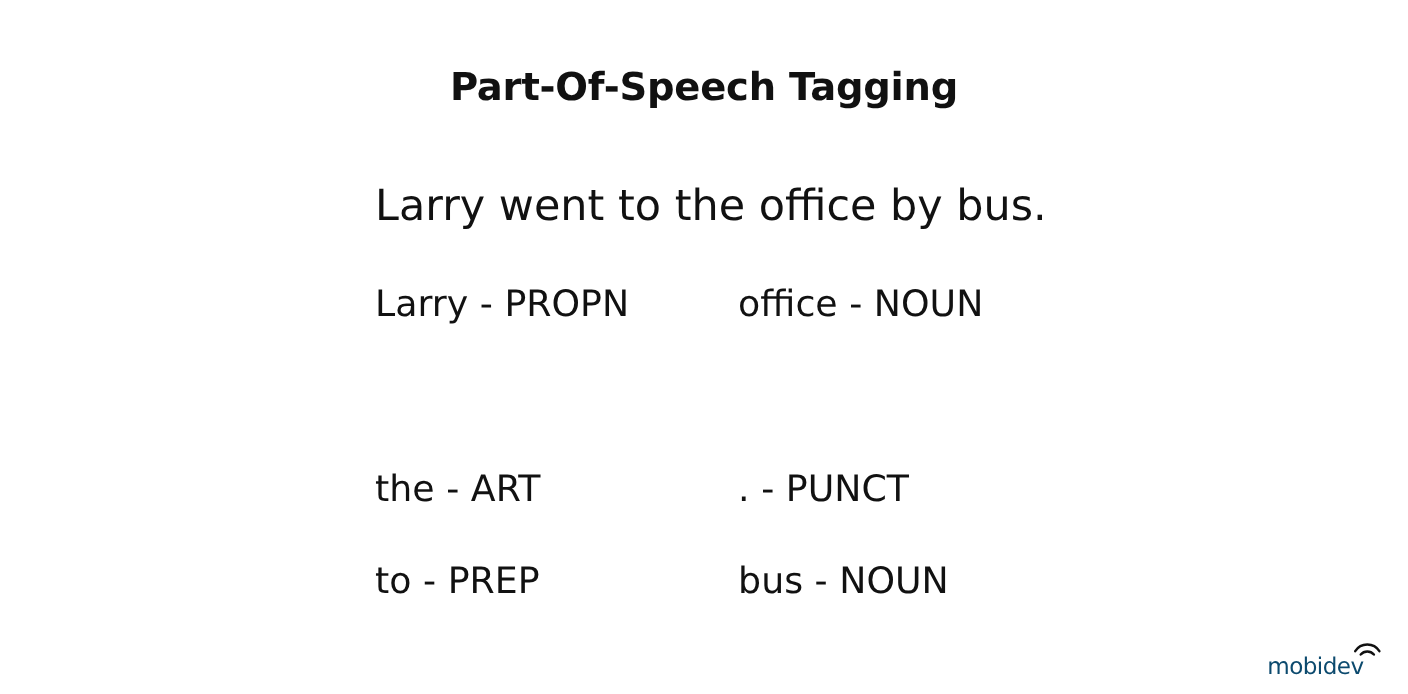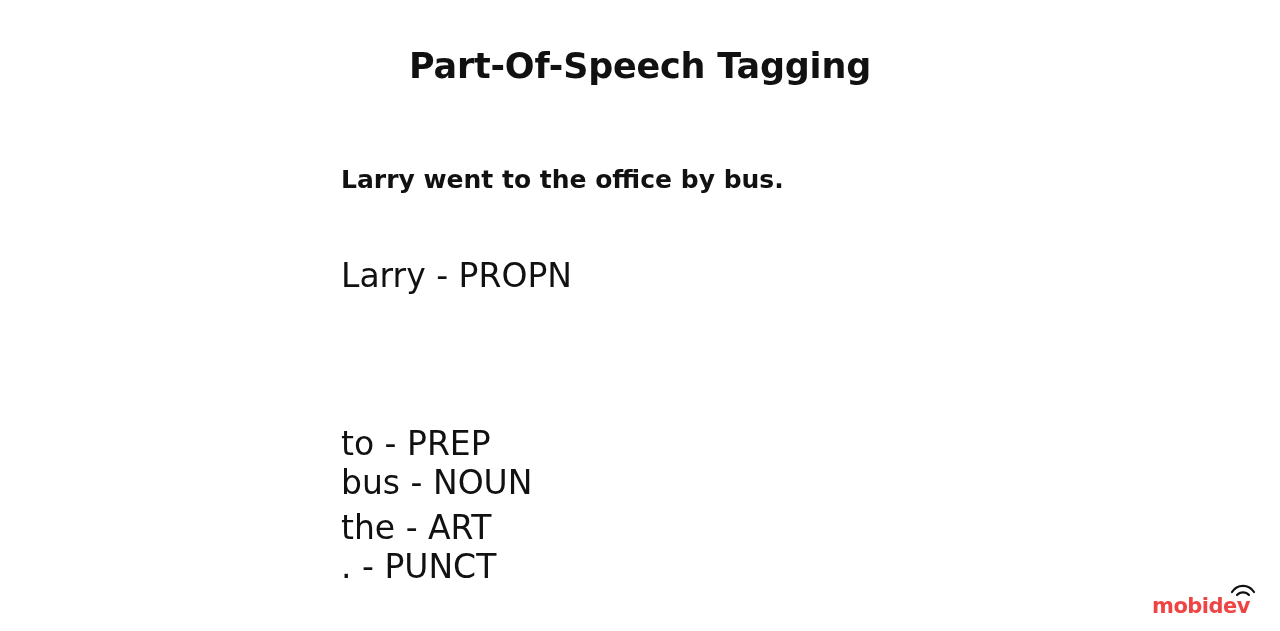--- a/index.html
+++ b/index.html
@@ -16,47 +16,47 @@
     position: relative;
   }
   .slide {
     position: relative;
     width: 1280px;
     height: 631px;
     box-sizing: border-box;
   }
   .slide-title {
     position: absolute;
-    top: 46px;
+    top: 60px;
     left: 0;
     width: 1280px;
     text-align: center;
     font-size: 35px;
     font-weight: bold;
     letter-spacing: -0.2px;
     color: #111111;
   }
   .sentence {
     position: absolute;
     top: 165px;
     left: 341px;
-    font-size: 25px;
-    font-weight: 700;
+    font-size: 39px;
+    font-weight: 400;
     color: #111111;
     white-space: nowrap;
   }
   .tag-grid {
     position: absolute;
     top: 256px;
     left: 341px;
     width: 640px;
   }
   .tag-row {
     display: flex;
-    flex-direction: column;
+    flex-direction: row;
     align-items: baseline;
     height: 84px;
   }
   .tag-cell {
     font-size: 33px;
     font-weight: 400;
     color: #111111;
     white-space: nowrap;
   }
   .tag-cell.left {
@@ -67,23 +67,23 @@
   }
   .logo {
     position: absolute;
     right: 16px;
     bottom: 10px;
     width: 112px;
     height: 40px;
   }
   .logo-text {
     font-size: 21px;
-    font-weight: bold;
+    font-weight: normal;
     letter-spacing: -0.5px;
-    color: #ef4444;
+    color: #0c4a6e;
     line-height: 1;
     position: absolute;
     left: 0;
     bottom: 4px;
   }
   .logo-arc {
     position: absolute;
     right: 8px;
     top: 0;
     width: 26px;
@@ -96,33 +96,34 @@
 <div class="slide">
 
   <div class="slide-title">Part-Of-Speech Tagging</div>
 
   <div class="sentence">Larry went to the office by bus.</div>
 
   <div class="tag-grid">
 
     <div class="tag-row">
       <div class="tag-cell left">Larry - PROPN</div>
+      <div class="tag-cell right">office - NOUN</div>
     </div>
 
     <div class="tag-row">
     </div>
 
     <div class="tag-row">
-      <div class="tag-cell left">to - PREP</div>
-      <div class="tag-cell right">bus - NOUN</div>
+      <div class="tag-cell left">the - ART</div>
+      <div class="tag-cell right">. - PUNCT</div>
     </div>
 
     <div class="tag-row">
-      <div class="tag-cell left">the - ART</div>
-      <div class="tag-cell right">. - PUNCT</div>
+      <div class="tag-cell left">to - PREP</div>
+      <div class="tag-cell right">bus - NOUN</div>
     </div>
 
   </div>
 
   <div class="logo">
     <svg class="logo-arc" viewBox="0 0 26 16">
       <path d="M2 11 A13 13 0 0 1 24 11" fill="none" stroke="#111111" stroke-width="2.2" stroke-linecap="round"></path>
       <path d="M7 14 A8 8 0 0 1 19 14" fill="none" stroke="#111111" stroke-width="2.2" stroke-linecap="round"></path>
     </svg>
     <div class="logo-text">mobidev</div>

